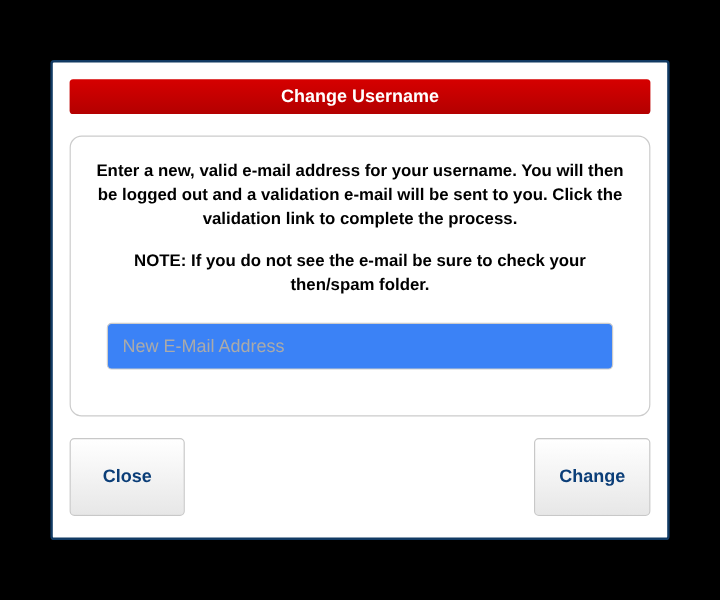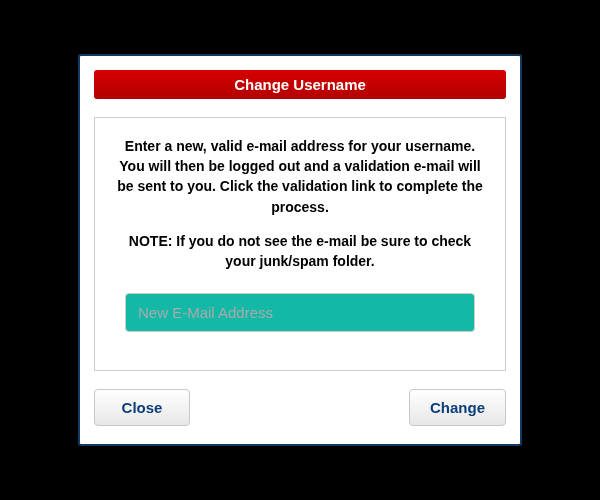--- a/index.html
+++ b/index.html
@@ -1,26 +1,26 @@
 <!DOCTYPE html>
 <html><head>
   <meta charset="utf-8">
   <style>
-    * { box-sizing: border-box; margin: 0; padding: 0; }
+    * { box-sizing: border-box; margin: 0; padding: 0; border-radius: 10px; }
     body {
       font-family: Arial, Helvetica, sans-serif;
       width: 600px;
       height: 500px;
       background: #000;
       display: flex;
       align-items: center;
       justify-content: center;
     }
     .dialog {
-      width: 444px;
+      width: 516px;
       background: #fff;
       border: 2px solid #113a63;
       border-radius: 3px;
       padding: 14px 14px 18px 14px;
     }
     .title-bar {
       background: #c60000;
       background: linear-gradient(#d60000, #b30000);
       color: #fff;
       font-weight: bold;
@@ -57,50 +57,50 @@
       color: #000;
       display: block;
       margin-bottom: 6px;
     }
     .text-input {
       width: 100%;
       padding: 10px 12px;
       font-size: 15px;
       border: 1px solid #ccc;
       border-radius: 4px;
-      background: #14b8a6;
+      background: #3b82f6;
       color: #333;
     }
     .text-input::placeholder { color: #aaa; }
     .button-row {
       display: flex;
       justify-content: space-between;
       margin-top: 18px;
     }
     .btn {
       min-width: 96px;
-      padding: 9px 20px;
+      padding: 23px 20px;
       font-size: 15px;
       font-weight: bold;
       color: #0b3e78;
       background: linear-gradient(#ffffff, #e7e7e7);
       border: 1px solid #c8c8c8;
       border-radius: 4px;
       cursor: pointer;
     }
   </style>
 </head>
 <body>
 
 <div class="dialog">
   <div class="title-bar">Change Username</div>
 
   <div class="content-box">
     <p class="instructions">Enter a new, valid e-mail address for your username. You will then be logged out and a validation e-mail will be sent to you. Click the validation link to complete the process.</p>
-    <p class="note">NOTE: If you do not see the e-mail be sure to check your junk/spam folder.</p>
+    <p class="note">NOTE: If you do not see the e-mail be sure to check your then/spam folder.</p>
 
     <div class="form-row">
       <input type="text" class="text-input" placeholder="New E-Mail Address" style="">
     </div>
 
     <div class="form-row">
     </div>
   </div>
 
   <div class="button-row">

